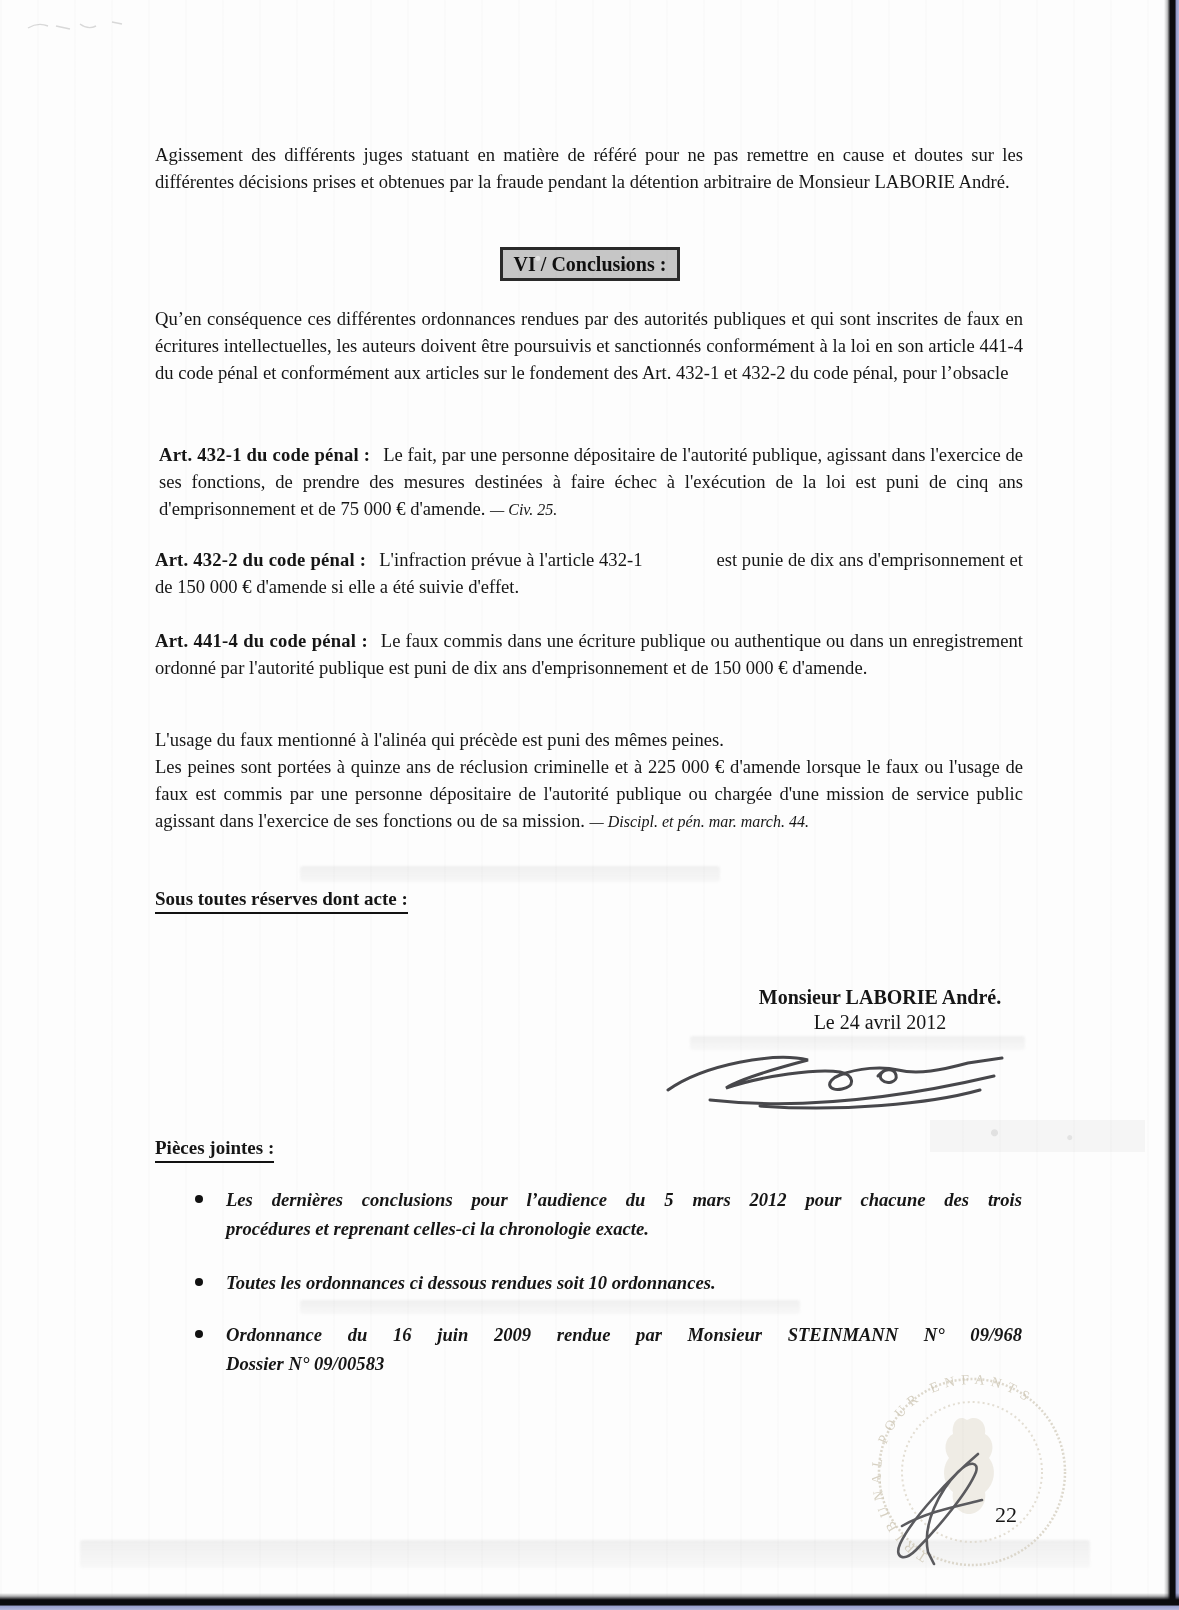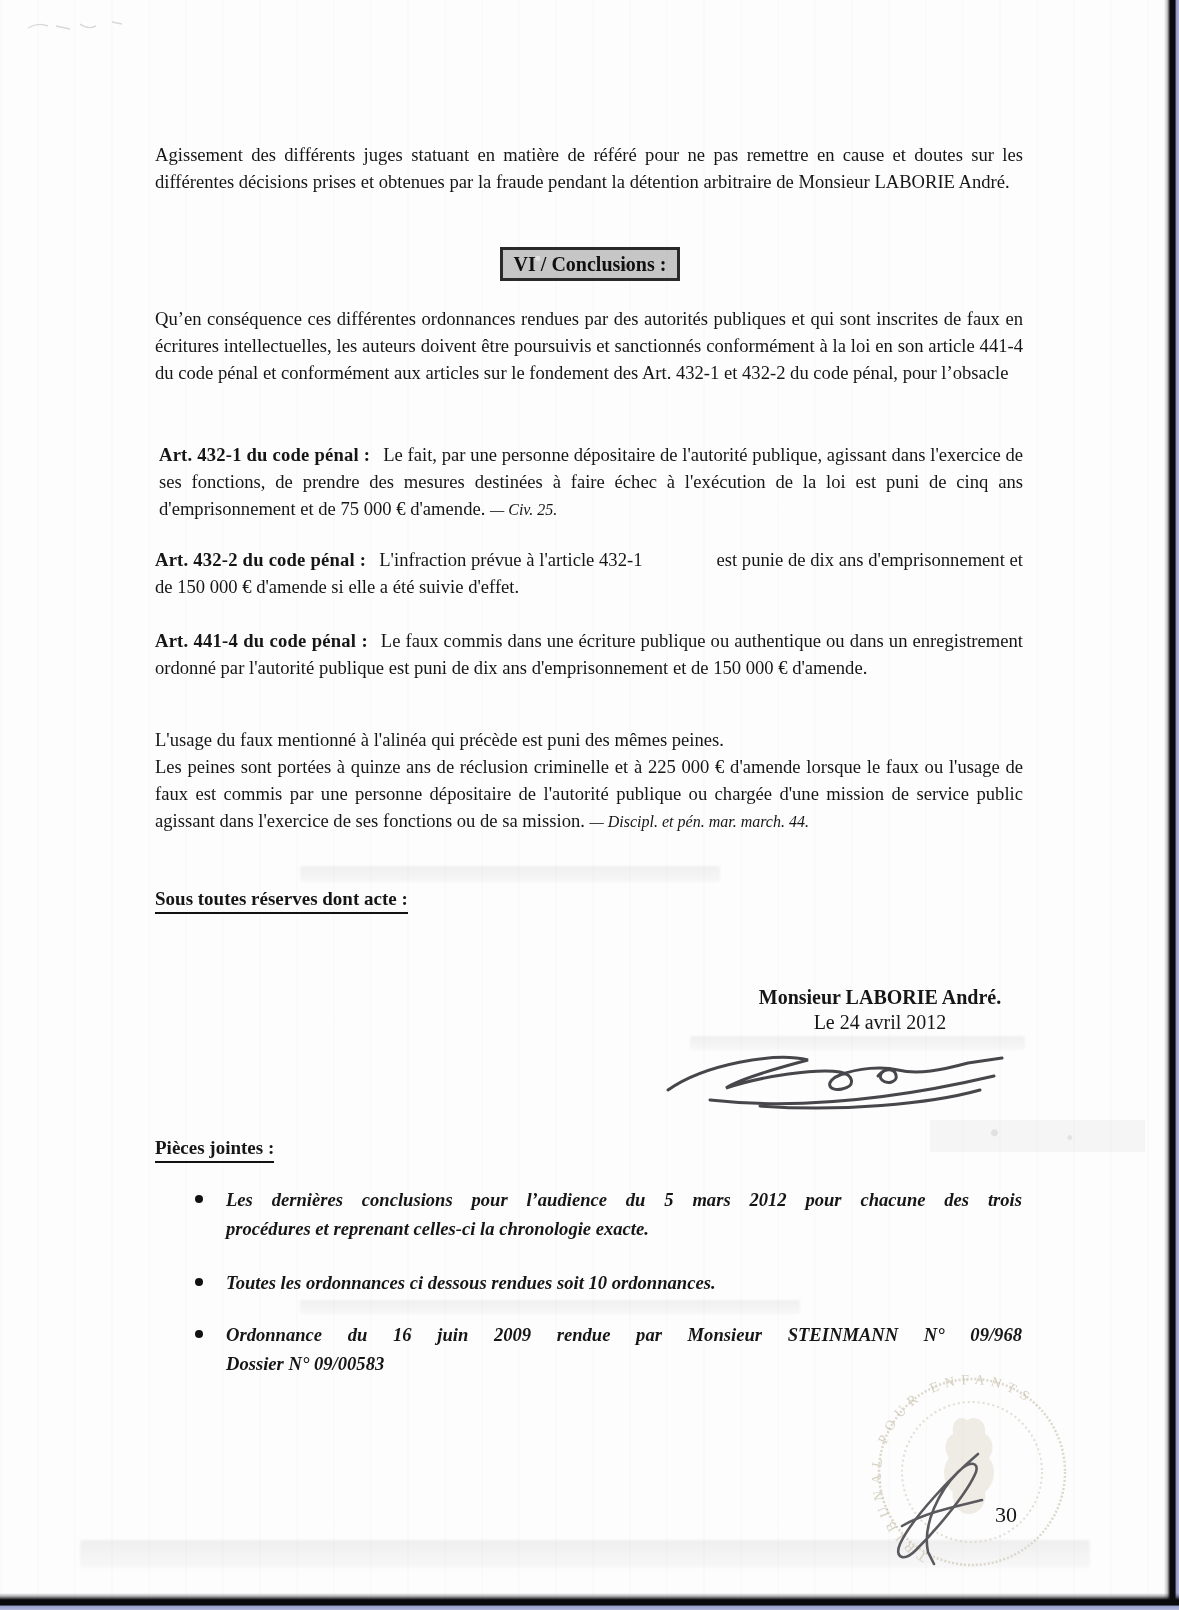--- a/index.html
+++ b/index.html
@@ -161,18 +161,18 @@
     </text>
   </svg>
 
   <svg class="artifact" style="left:882px;top:1448px;" width="120" height="120" viewBox="0 0 120 120">
     <g fill="none" stroke="#5a5a5e" stroke-width="2.6" stroke-linecap="round">
       <path d="M96,6 C70,28 30,70 18,96 C12,110 22,114 34,102 C56,80 86,44 94,24 C97,14 88,12 76,24 C58,42 40,76 46,104 L52,116"></path>
       <path d="M20,78 C44,64 76,58 100,52"></path>
     </g>
   </svg>
 
-  <div class="page-number">30</div>
+  <div class="page-number">22</div>
 
   <div class="edge-right"></div>
   <div class="edge-bottom"></div>
 
 </div>
 
 </body></html>

